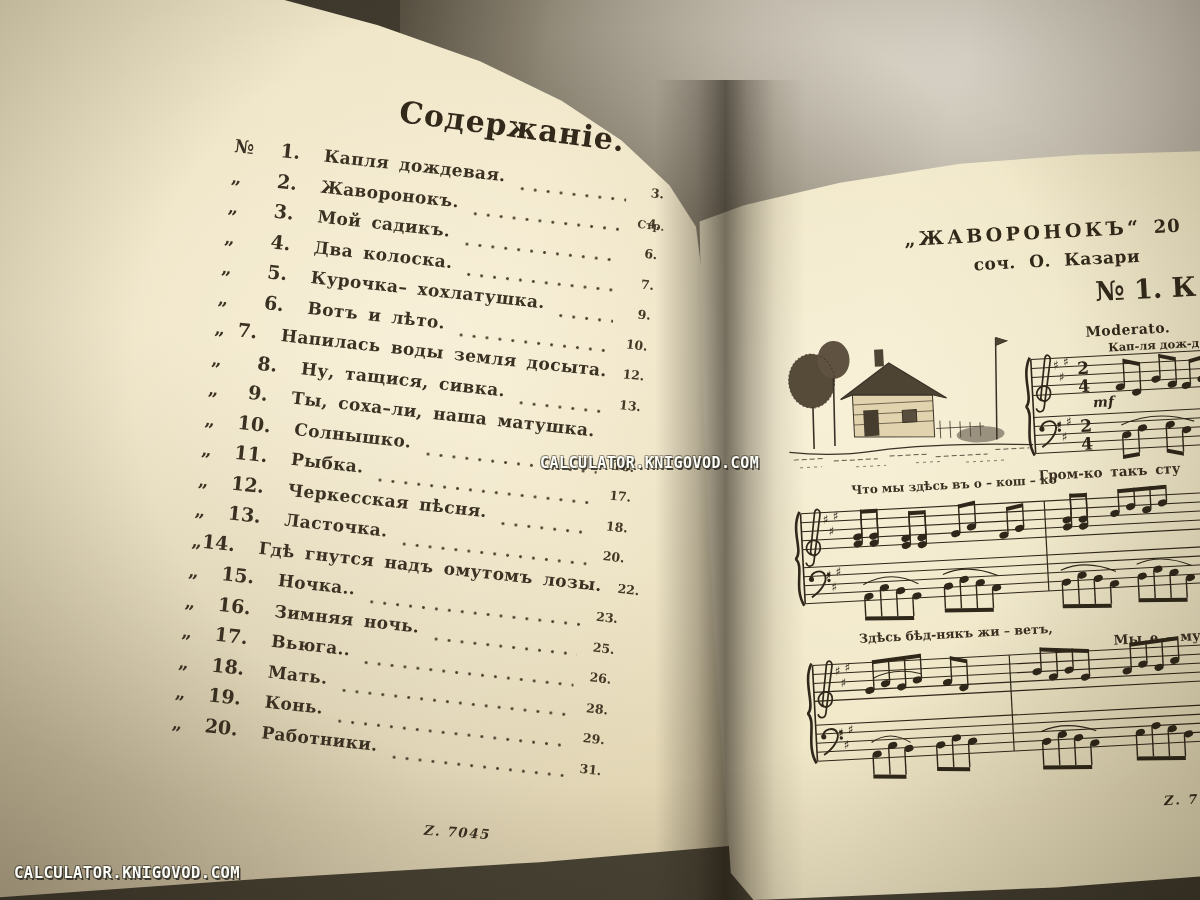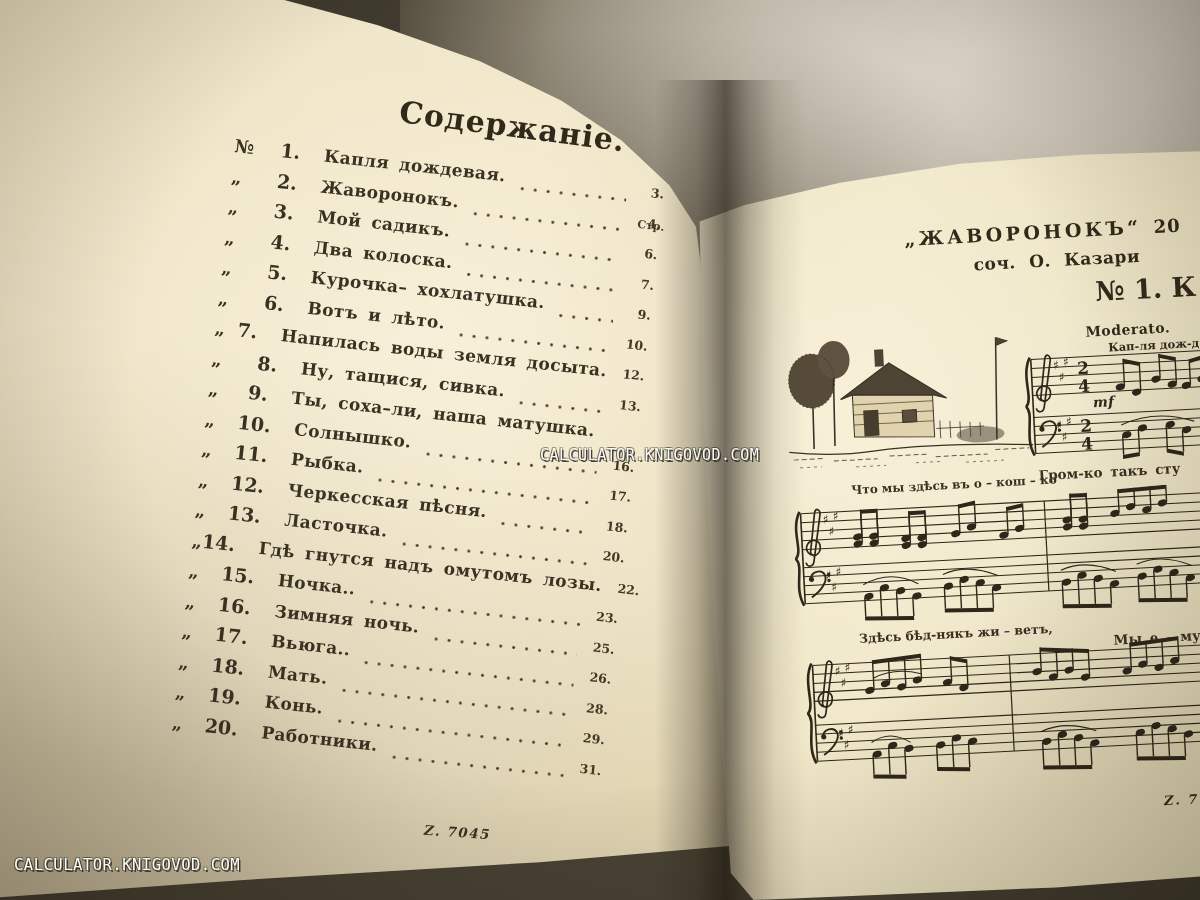--- a/index.html
+++ b/index.html
@@ -57,23 +57,23 @@
   #tempo{position:absolute;left:1094px;top:331px;font-size:14px;font-weight:bold;letter-spacing:.5px;}
   #incipit{position:absolute;left:1116px;top:349px;font-size:11.5px;font-weight:bold;white-space:nowrap;}
   .lyr{position:absolute;font-weight:bold;color:#3a2f20;white-space:nowrap;}
   #lyr1a{left:852px;top:478px;font-size:12px;}
   #lyr1b{left:1040px;top:472px;font-size:13.5px;word-spacing:3px;}
   #lyr2a{left:852px;top:626px;font-size:12.5px;}
   #lyr2b{left:1106px;top:640px;font-size:13.5px;word-spacing:3px;}
   #plate-right{position:absolute;left:1148px;top:804px;font-size:13px;font-weight:bold;font-style:italic;letter-spacing:2px;}
   .music{position:absolute;}
   
-  .watermark{position:absolute;z-index:45;font-family:"DejaVu Sans Mono", monospace;font-weight:normal;
+  .watermark{position:absolute;z-index:45;font-family:"DejaVu Sans Mono", monospace;font-weight:bold;
     color:#fdfdf8;font-size:15px;letter-spacing:.5px;white-space:nowrap;
-    text-shadow:1.5px 1.5px 0 rgba(45,42,35,.85), -1px -1px 0 rgba(45,42,35,.4), 1px -1px 0 rgba(45,42,35,.4), -1px 1px 0 rgba(45,42,35,.55);}
+    text-shadow:1.5px 1.5px 0 rgba(45,42,35,.85), -1px -1px 0 rgba(45,42,35,.4), 1px -1px 0 rgba(45,42,35,.4), -1px 1px 0 rgba(45,42,35,.55);margin-top:8px;}
   #wm-center{left:540px;top:446px;}
   #wm-bottom{left:14px;top:856px;font-size:15.5px;}
 </style>
 </head>
 <body>
 
 <div id="stage">
 
   <div id="toppaper"></div>
 

